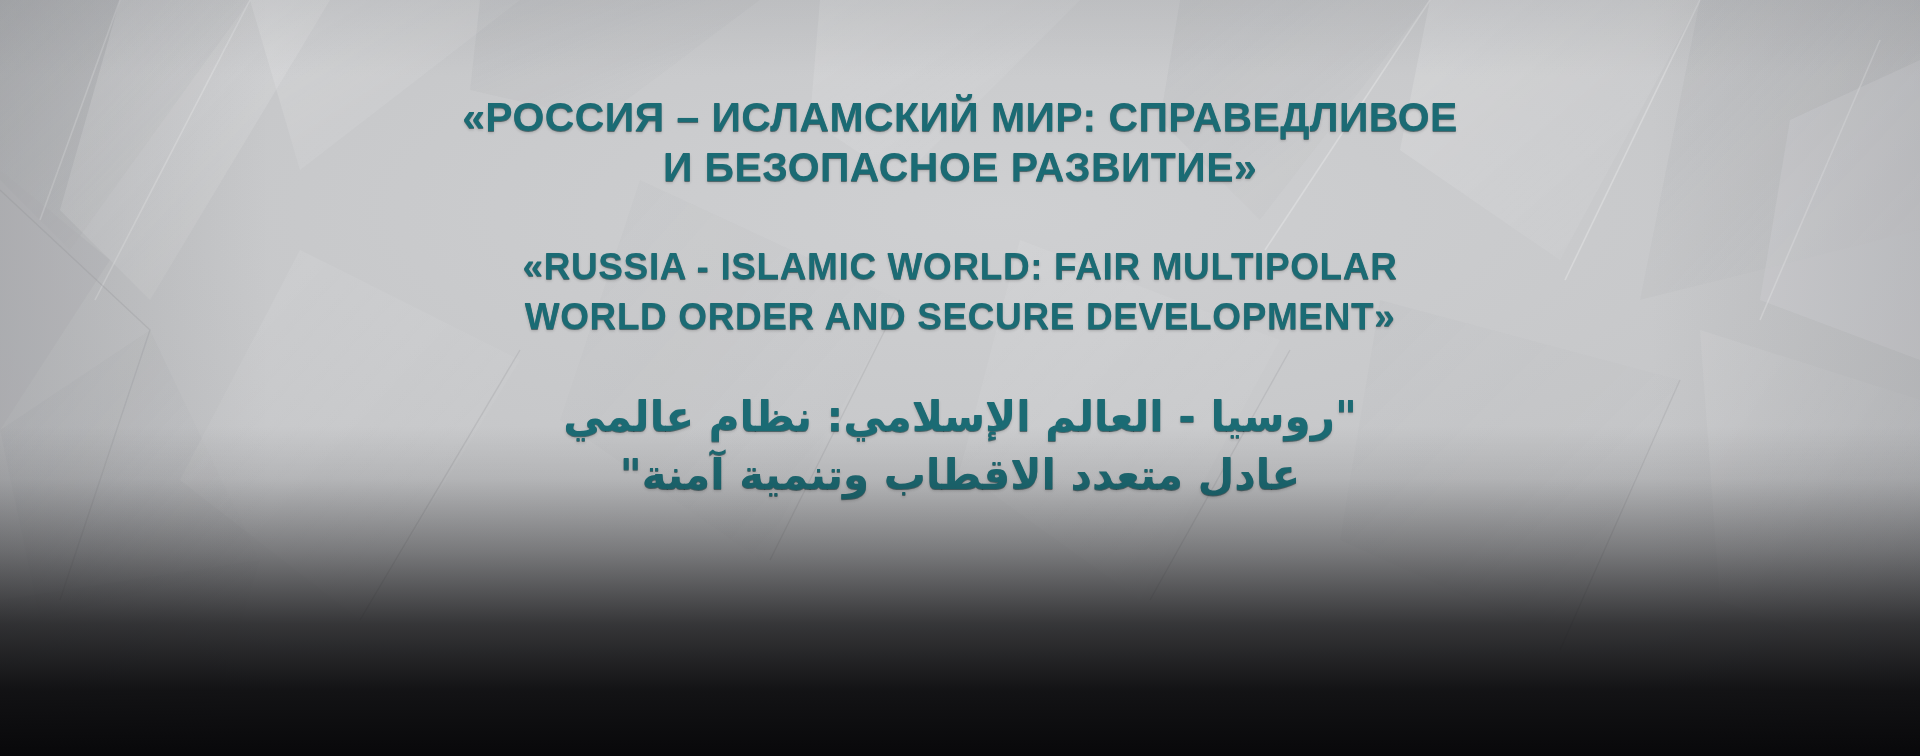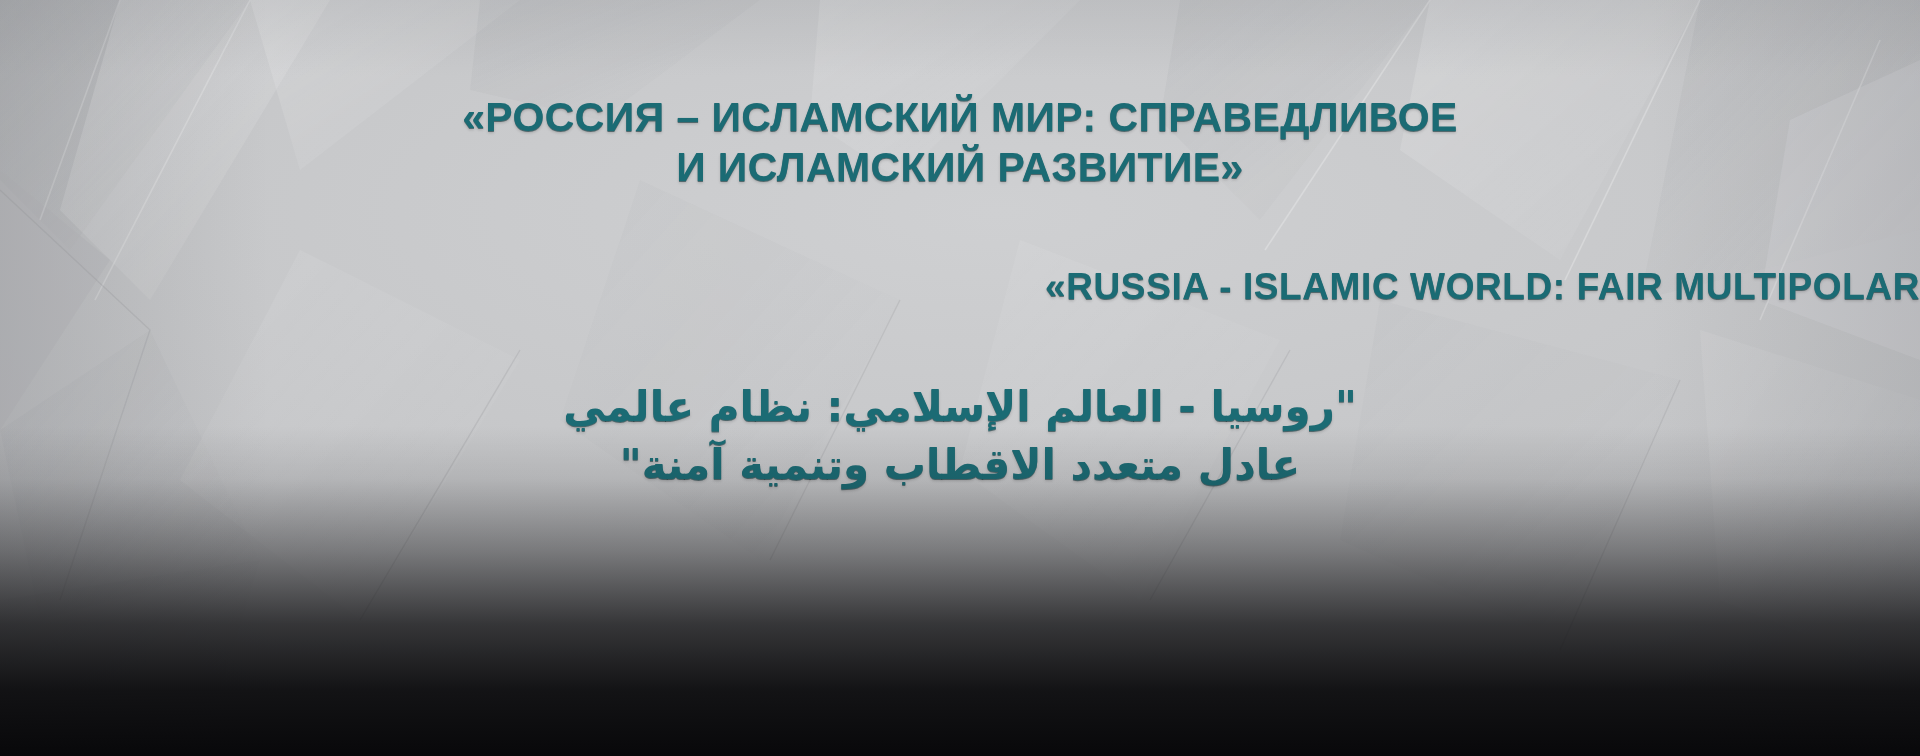--- a/index.html
+++ b/index.html
@@ -59,41 +59,40 @@
 
   
   .content {
     position: absolute;
     inset: 0;
     display: flex;
     flex-direction: column;
     align-items: center;
     padding-top: 92px;
     box-sizing: border-box;
-    gap: 20px;
   }
 
   .title-block { text-align: center; width: 100%; }
 
   .line {
     color: #1b6b74;
     font-weight: 700;
     letter-spacing: .2px;
     white-space: nowrap;
     text-shadow:
       0 1px 0 rgba(8,48,52,.55),
       0 2px 3px rgba(0,0,0,.18);
   }
 
   
   .ru { font-size: 41px; line-height: 50px; letter-spacing: .4px; }
 
   
   .en-block { margin-top: 50px; }
-  .en { font-size: 37px; line-height: 50px; letter-spacing: .6px; text-align: right; }
+  .en { font-size: 37px; line-height: 50px; letter-spacing: .6px; }
 
   
   .ar-block { margin-top: 46px; }
   .ar {
     font-family: "DejaVu Sans", "Liberation Sans", sans-serif;
     direction: rtl;
     unicode-bidi: bidi-override;
     font-size: 42px;
     line-height: 58px;
     letter-spacing: 0;
@@ -154,25 +153,26 @@
       </g>
     </svg>
   </div>
 
   <div class="bg-vignette"></div>
 
   <div class="content">
 
     <div class="title-block">
       <div class="line ru">«РОССИЯ – ИСЛАМСКИЙ МИР: СПРАВЕДЛИВОЕ</div>
-      <div class="line ru">И ИСЛАМСКИЙ РАЗВИТИЕ»</div>
+      <div class="line ru">И БЕЗОПАСНОЕ РАЗВИТИЕ»</div>
     </div>
 
     <div class="title-block en-block">
       <div class="line en">«RUSSIA - ISLAMIC WORLD: FAIR MULTIPOLAR</div>
+      <div class="line en">WORLD ORDER AND SECURE DEVELOPMENT»</div>
     </div>
 
     <div class="title-block ar-block">
       <div class="line ar ar-1">"روسيا - العالم الإسلامي: نظام عالمي</div>
       <div class="line ar ar-2">عادل متعدد الاقطاب وتنمية آمنة"</div>
     </div>
 
   </div>
 
   <div class="bg-fade-bottom"></div>

